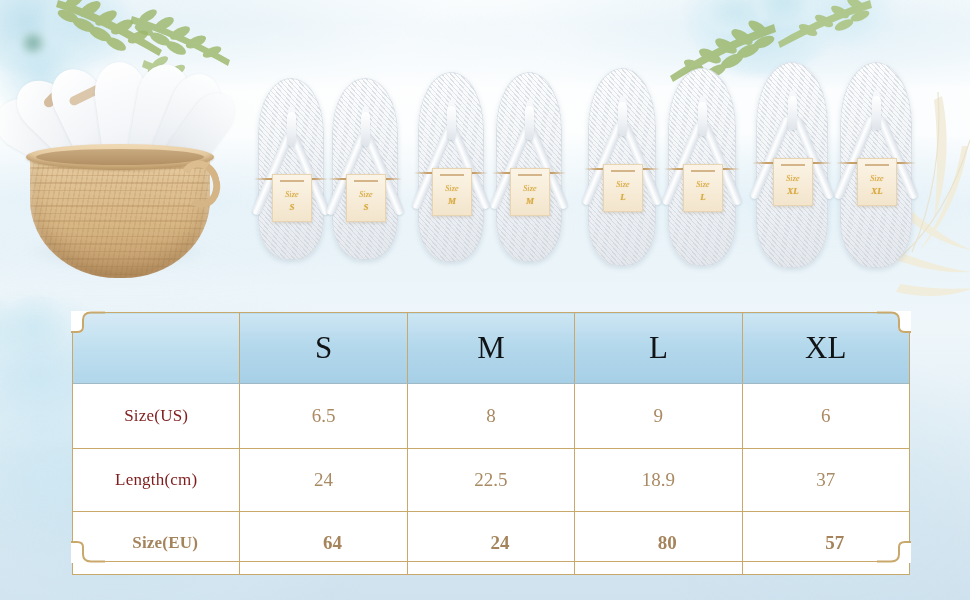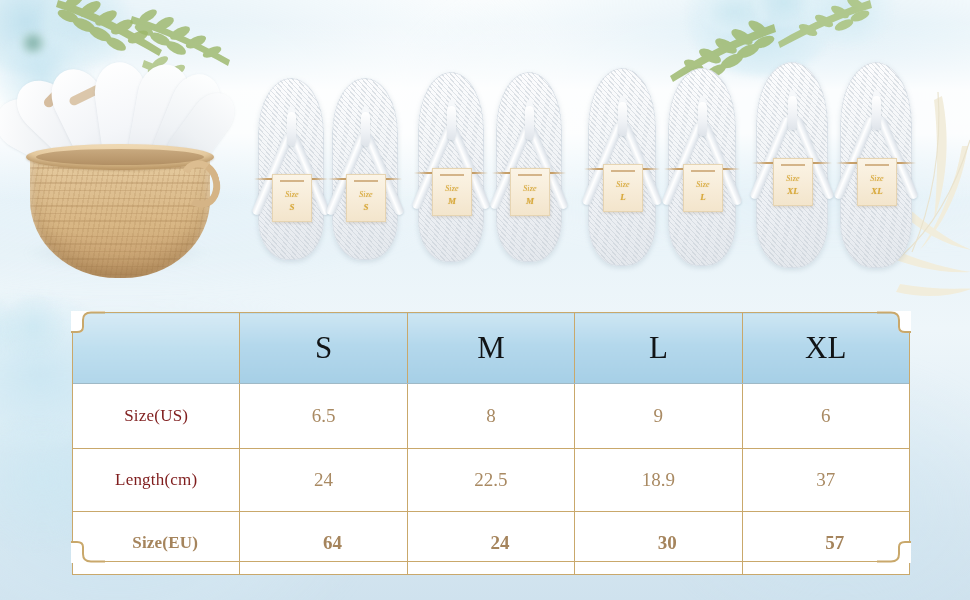--- a/index.html
+++ b/index.html
@@ -493,21 +493,21 @@
         <td class="rowlabel">Length(cm)</td>
         <td class="val">24</td>
         <td class="val">22.5</td>
         <td class="val">18.9</td>
         <td class="val">37</td>
       </tr>
       <tr class="r3">
         <td class="rowlabel">Size(EU)</td>
         <td class="val">64</td>
         <td class="val">24</td>
-        <td class="val">30</td>
+        <td class="val">80</td>
         <td class="val">57</td>
       </tr>
     </tbody>
       </table>
 
     <div class="tbl-border-outer"></div>
 
     <div class="notch ntl">
       <svg width="34" height="34" viewBox="0 0 34 34">
         <path d="M0 0 L34 0 L34 2 L20 2 Q13 2 13 9 L13 16 Q13 22 6 22 L0 22 Z" fill="#ffffff"></path>

